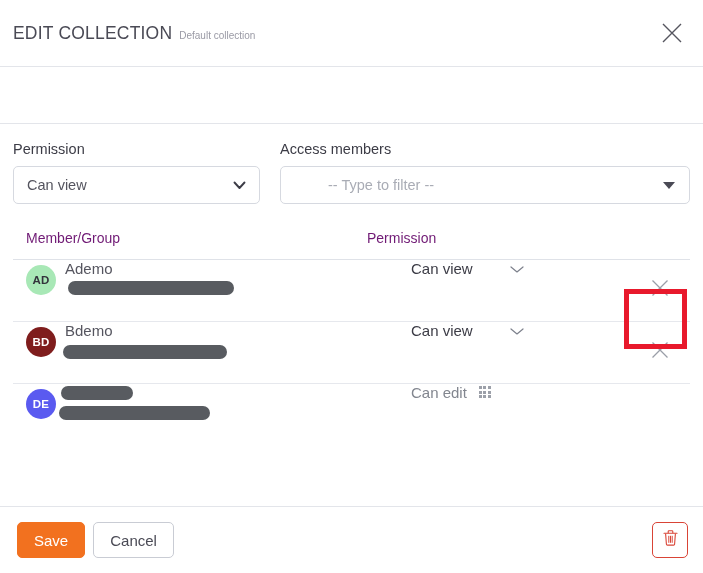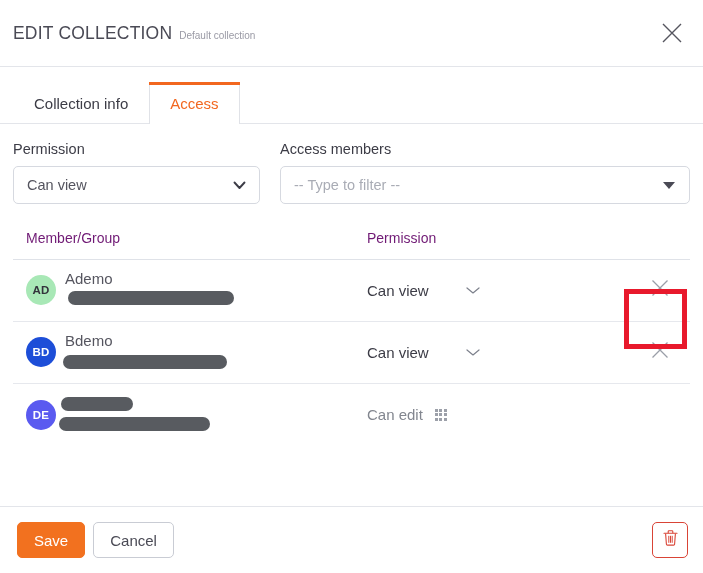--- a/index.html
+++ b/index.html
@@ -137,20 +137,21 @@
     padding: 0 13px;
     cursor: pointer;
   }
   .control-value {
     font-size: 14.5px;
     color: #54545e;
   }
   .control-placeholder {
     font-size: 14.5px;
     color: #a9acb5;
+    margin-left: 34px;
   }
   .caret-chevron {
     position: absolute;
     right: 13px; top: 50%;
     transform: translateY(-50%);
   }
   .caret-solid {
     position: absolute;
     right: 14px; top: 50%;
     margin-top: -3px;
@@ -171,23 +172,24 @@
   .th {
     font-size: 14px;
     color: #701a75;
   }
   .th-member { width: 354px; padding-left: 13px; }
   .th-permission { flex: 1; }
 
   .row {
     position: relative;
     display: flex;
-    align-items: center;
+    align-items: flex-start;
     height: 62px;
     border-bottom: 1px solid #e6e8ed;
+    gap: 44px;
   }
   .row:last-child { border-bottom: none; }
 
   .cell-member {
     width: 354px;
     display: flex;
     align-items: center;
     padding-left: 13px;
     position: relative;
   }
@@ -334,28 +336,20 @@
         <svg width="22" height="22" viewBox="0 0 22 22">
           <path d="M2 2 L20 20 M20 2 L2 20" stroke="#55555f" stroke-width="1.4" fill="none"></path>
         </svg>
       </span>
     </div>
   </div>
   <div class="header-rule"></div>
 
   <div class="tabs-bar">
     <div class="tabs-underline"></div>
-    <div class="tabs">
-      <div class="tab">
-        <span>Collection info</span>
-      </div>
-      <div class="tab active">
-        <span>Access</span>
-      </div>
-    </div>
   </div>
 
   <div class="modal-body">
 
     <div class="field-row">
       <div class="field field-permission">
         <div class="field-label">Permission</div>
         <div class="control">
           <span class="control-value">Can view</span>
           <span class="caret-chevron">
@@ -403,21 +397,21 @@
           <span>
             <svg width="20" height="20" viewBox="0 0 20 20">
               <path d="M2.5 2.5 L17.5 17.5 M17.5 2.5 L2.5 17.5" stroke="#9a9ea8" stroke-width="1.3" fill="none"></path>
             </svg>
           </span>
         </div>
       </div>
 
       <div class="row">
         <div class="cell-member">
-          <div class="avatar" style="background:#1d4ed8;color:#ffffff;">
+          <div class="avatar" style="background:#7f1d1d;color:#ffffff;">
             <span>BD</span>
           </div>
           <div class="member-text">
             <span class="member-name">Bdemo</span>
             <span class="redact" style="left:-2px;top:23px;width:164px;"></span>
           </div>
         </div>
         <div class="cell-permission">
           <span class="perm-text">Can view</span>
           <span class="perm-chevron">

